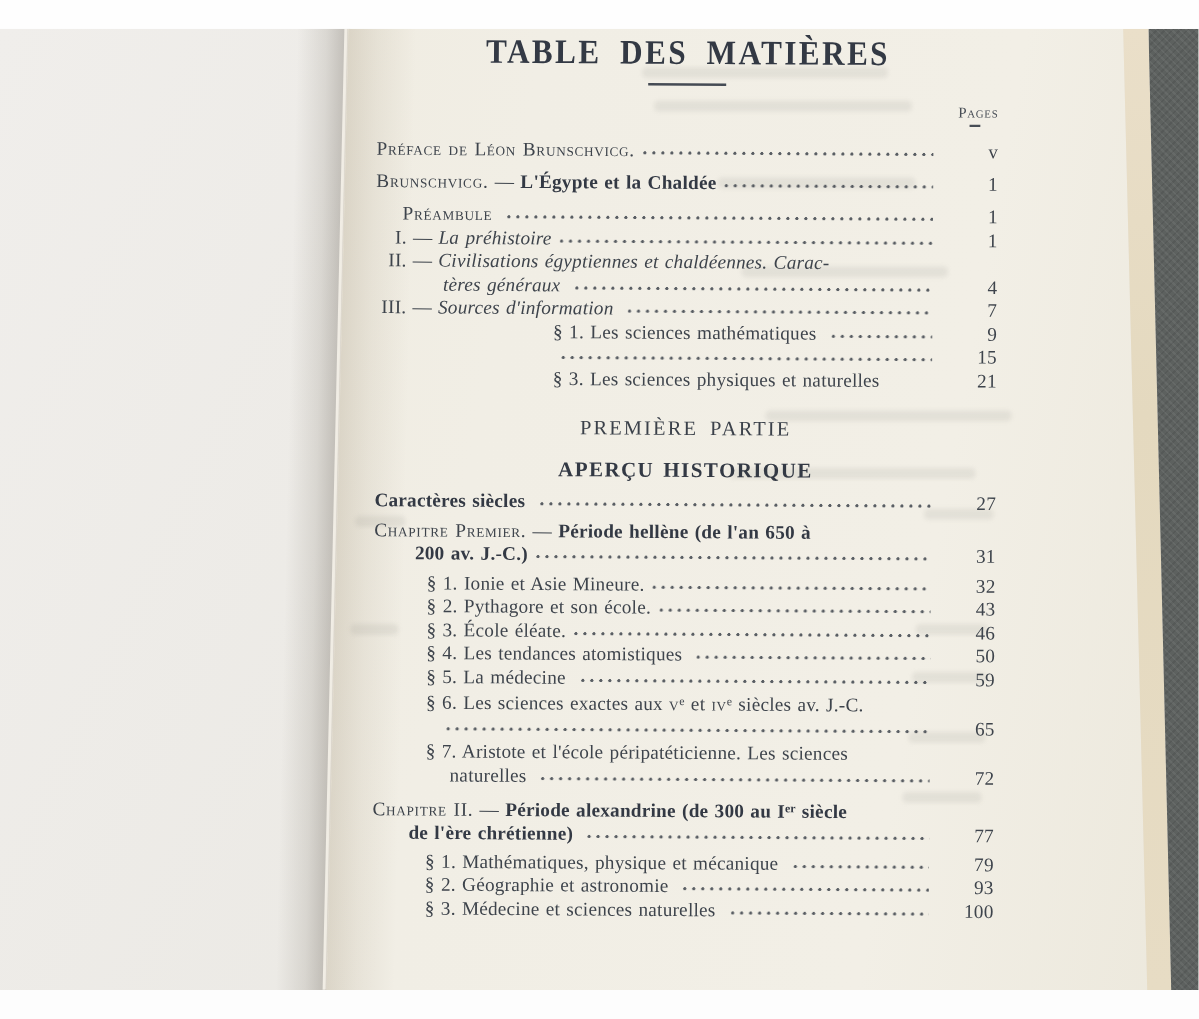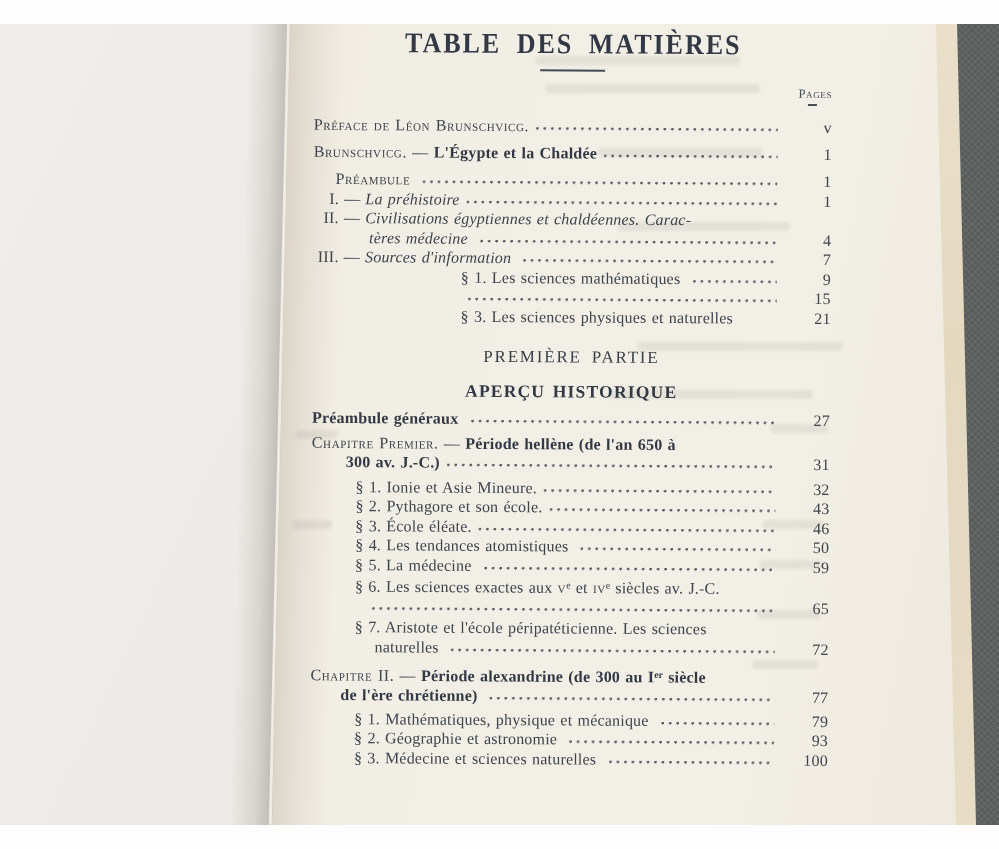--- a/index.html
+++ b/index.html
@@ -145,21 +145,21 @@
           <span class="numbox">I. —</span>
           <span class="txt"><span class="i">La préhistoire</span></span>
           <span class="leader"></span>
           <span class="pg">1</span>
         </div>
         <div class="row ind-0">
           <span class="numbox">II. —</span>
           <span class="txt"><span class="i">Civilisations égyptiennes et chaldéennes. Carac-</span></span>
         </div>
         <div class="row ind-4">
-          <span class="txt"><span class="i">tères médecine </span></span>
+          <span class="txt"><span class="i">tères généraux </span></span>
           <span class="leader"></span>
           <span class="pg">4</span>
         </div>
         <div class="row ind-0">
           <span class="numbox">III. —</span>
           <span class="txt"><span class="i">Sources d'information </span></span>
           <span class="leader"></span>
           <span class="pg">7</span>
         </div>
         <div class="row ind-5">
@@ -171,29 +171,29 @@
           <span class="leader"></span>
           <span class="pg">15</span>
         </div>
         <div class="row ind-5">
           <span class="txt"><span>§ 3. Les sciences physiques et naturelles</span></span>
           <span class="pg">21</span>
         </div>
         <div class="part">PREMIÈRE PARTIE</div>
         <div class="ptitle">APERÇU HISTORIQUE</div>
         <div class="row ind-0" style="margin-top: 8px;">
-          <span class="txt"><span class="b">Préambule généraux </span></span>
+          <span class="txt"><span class="b">Caractères siècles </span></span>
           <span class="leader"></span>
           <span class="pg">27</span>
         </div>
         <div class="row ind-0" style="margin-top: 5px;">
           <span class="txt"><span class="sc">Chapitre Premier.</span><span> — </span><span class="b">Période hellène (de l'an 650 à</span></span>
         </div>
         <div class="row ind-2">
-          <span class="txt"><span class="b">300 av. J.-C.)</span></span>
+          <span class="txt"><span class="b">200 av. J.-C.)</span></span>
           <span class="leader"></span>
           <span class="pg">31</span>
         </div>
         <div class="row ind-3" style="margin-top: 5px;">
           <span class="txt"><span>§ 1. Ionie et Asie Mineure.</span></span>
           <span class="leader"></span>
           <span class="pg">32</span>
         </div>
         <div class="row ind-3">
           <span class="txt"><span>§ 2. Pythagore et son école.</span></span>

